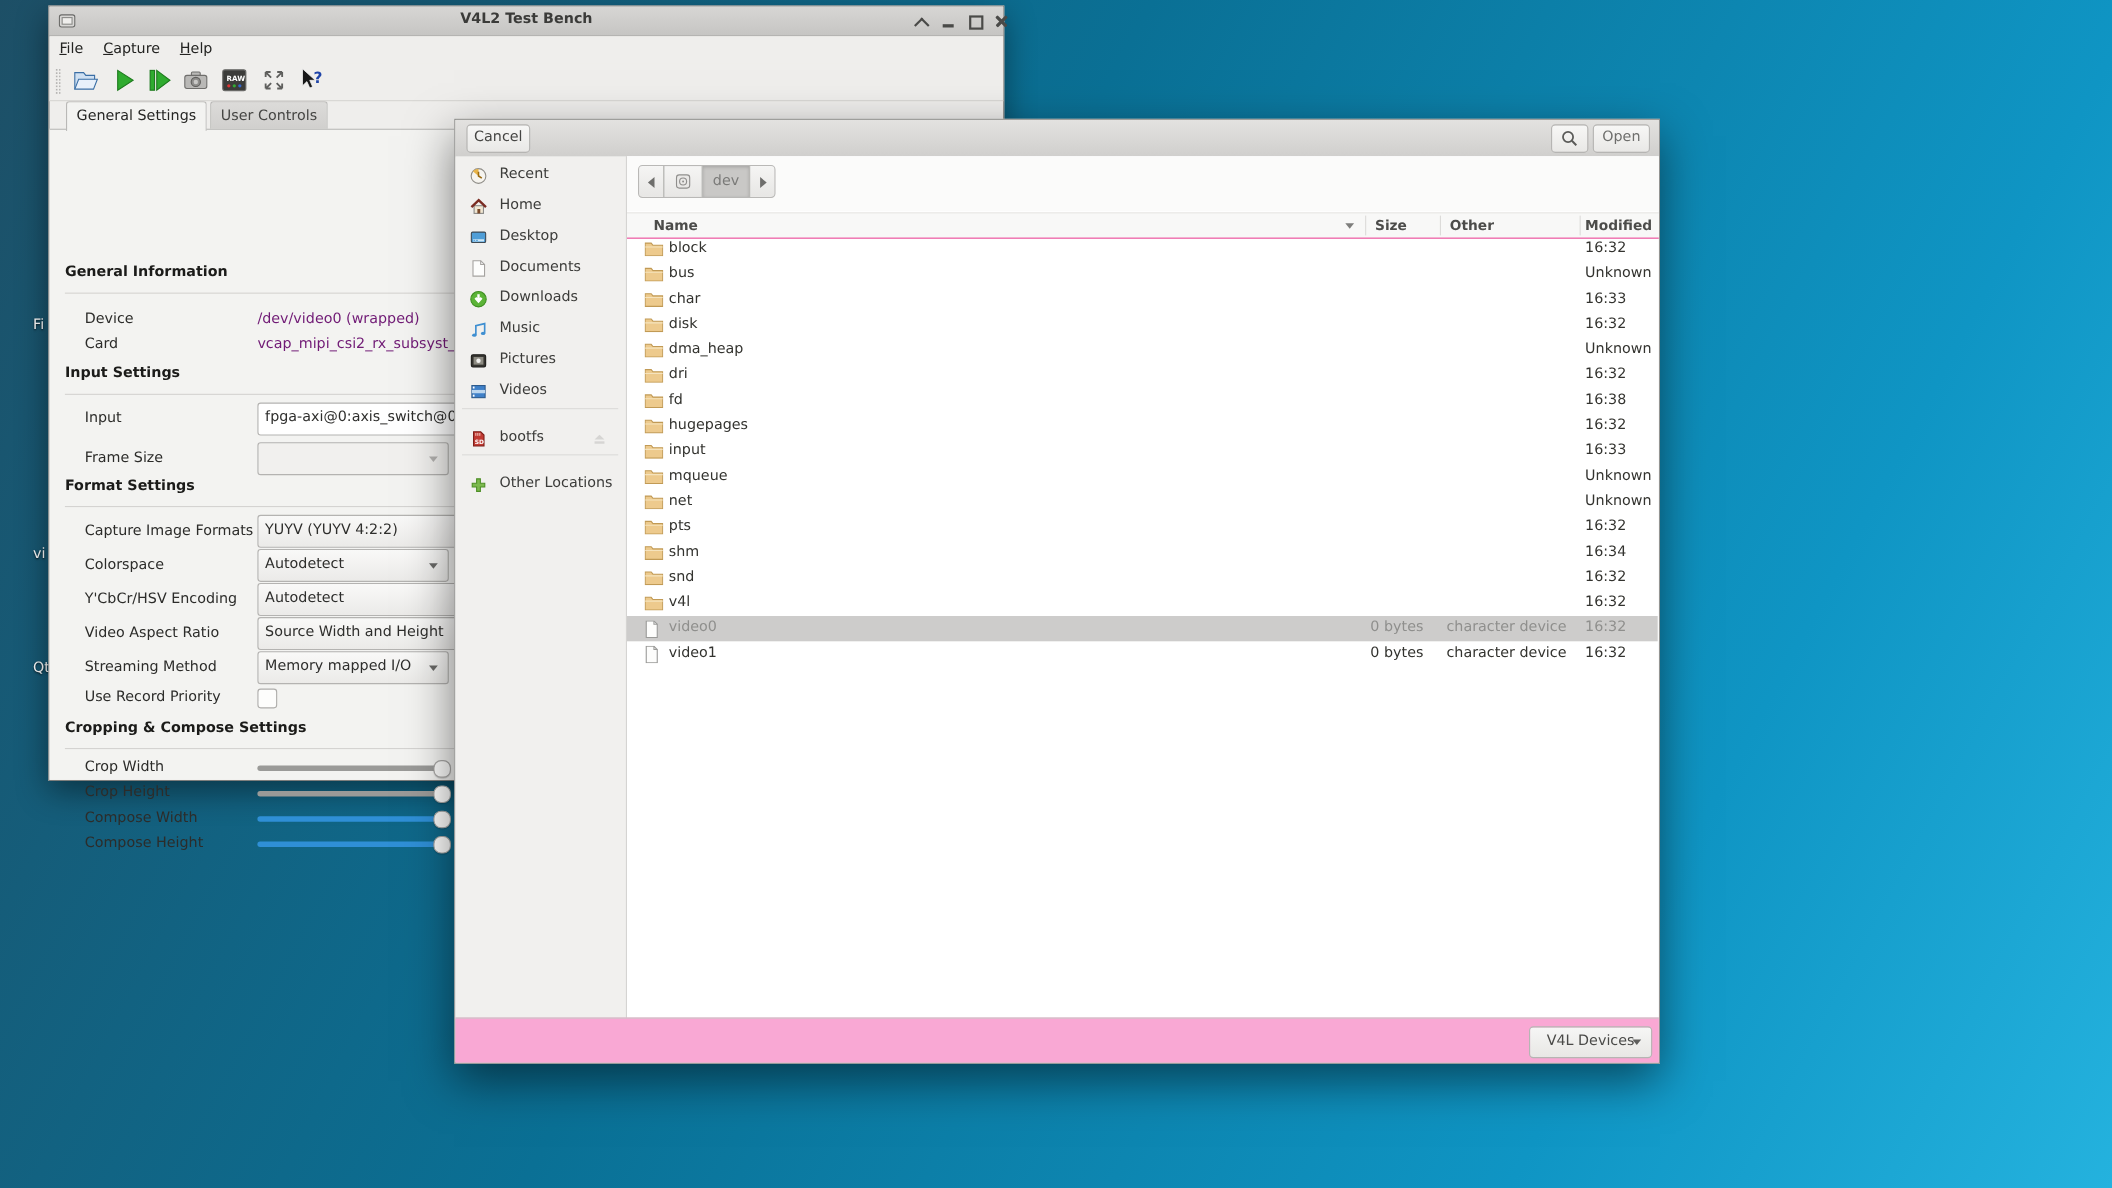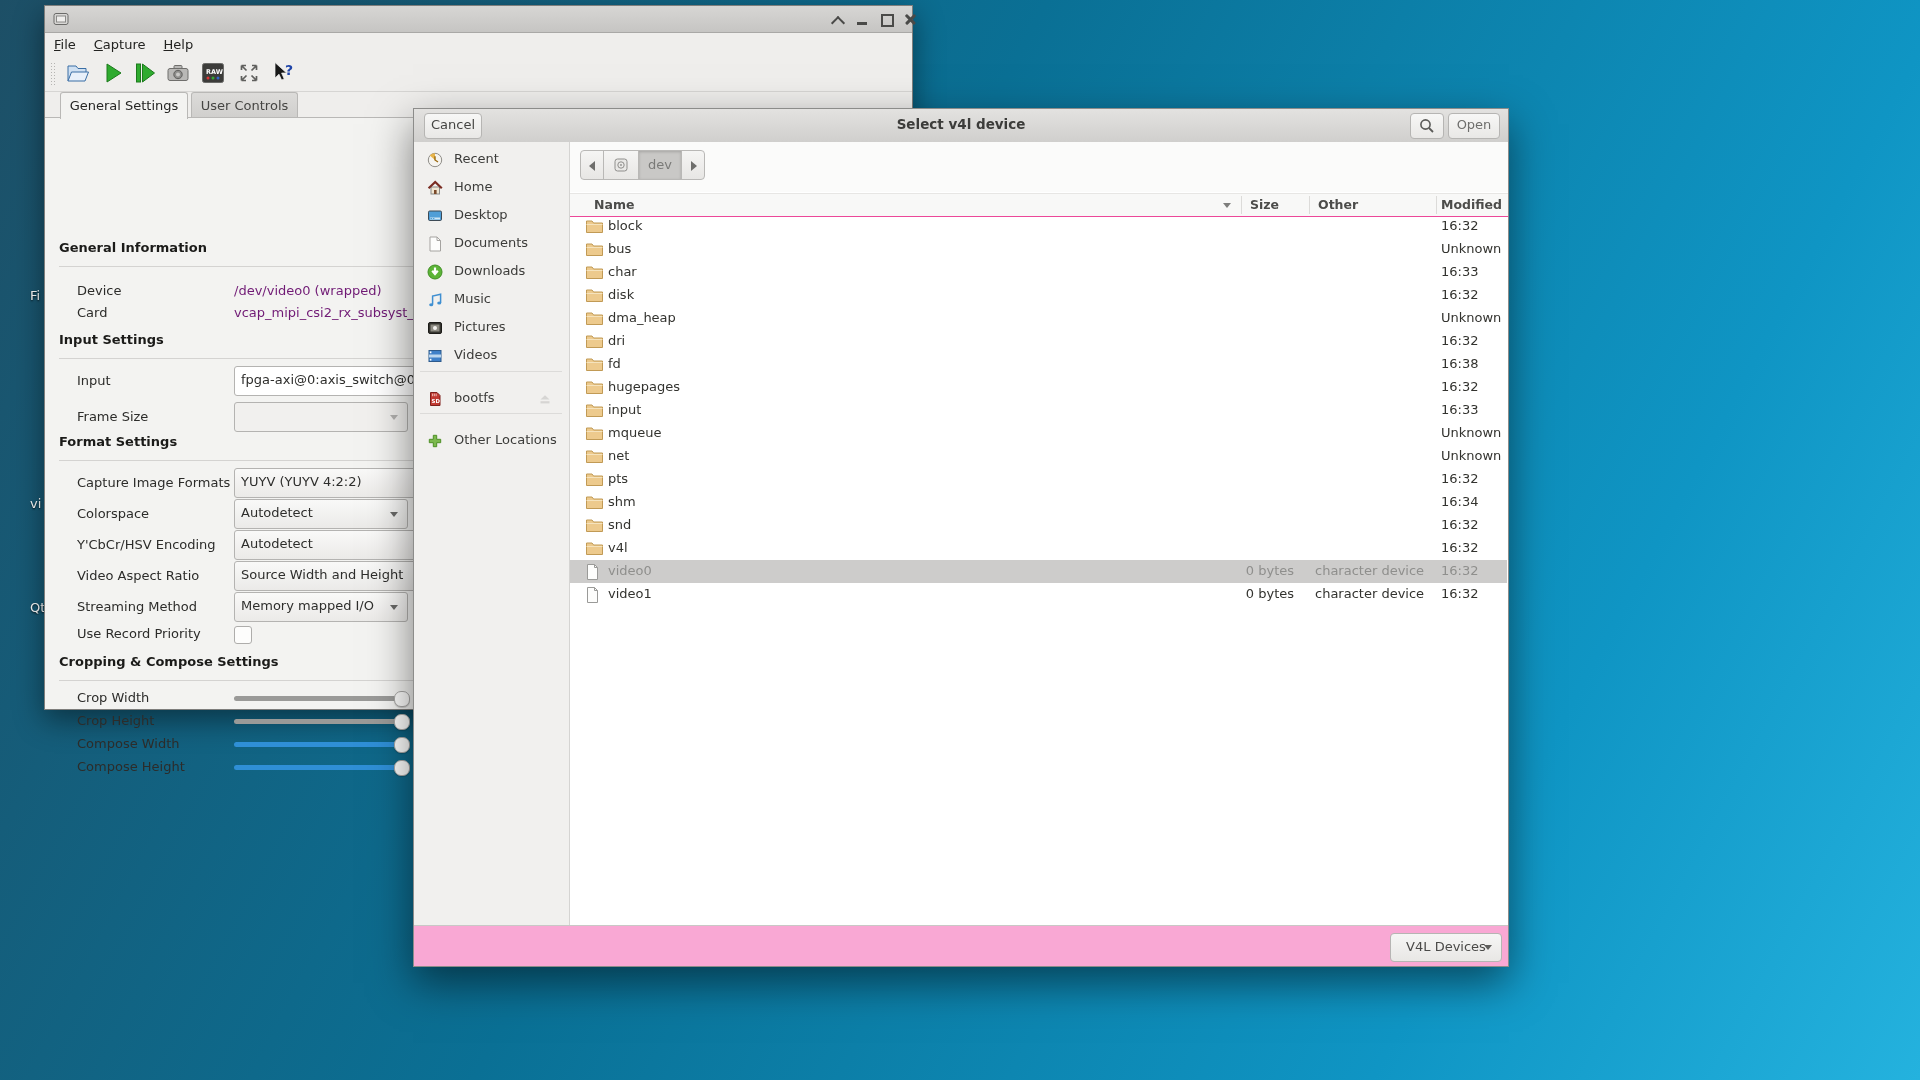--- a/index.html
+++ b/index.html
@@ -118,20 +118,21 @@
     </div>
 
   <div class="window" id="app-window" style="left:44px;top:5px;width:867px;height:703px;z-index:1;">
     <div class="titlebar">
       <span class="app-ico">
         <svg width="16" height="16">
             <rect x="1" y="2.5" width="14" height="11" rx="2" fill="#d8d7d5" stroke="#6a6a68"></rect>
             <rect x="3.5" y="5" width="9" height="6" fill="#efeeec" stroke="#8a8a88"></rect>
           </svg>
       </span>
+      <span class="title">V4L2 Test Bench</span>
       <span id="app-winbtns"><div class="winbtn wb-shade"><span class="wb-glyph"></span></div><div class="winbtn wb-min"><span class="wb-glyph"></span></div><div class="winbtn wb-max"><span class="wb-glyph"></span></div><div class="winbtn wb-close"><span class="wb-glyph"></span></div></span>
     </div>
     <div id="menubar"><span class="menu-item"><u>F</u>ile</span><span class="menu-item"><u>C</u>apture</span><span class="menu-item"><u>H</u>elp</span></div>
     <div id="toolbar">
       <span id="tb-handle"></span>
     <div class="tb-btn" style="left: 20px;"><span><svg width="26" height="26">
               <path d="M3 21 V6 h8 l2 2.5 h8 v4" fill="#cfe0f2" stroke="#3a6ea5"></path>
               <path d="M3 21 L6.5 12 h17 l-3.5 9z" fill="#e8f0fa" stroke="#3a6ea5"></path>
             </svg></span></div>
         <div class="tb-btn" style="left: 55px;"><span><svg width="26" height="26">
@@ -213,21 +214,20 @@
           <div class="frm-label" style="top: 640px;">Compose Height</div>
           <div class="slider-track" style="top: 647px; background: rgb(47, 143, 214);"></div>
           <div class="slider-handle" style="left: 349px; top: 642px;"></div>
         </div>
     </div>
   </div>
 
   <div class="window" id="dialog" style="left:413px;top:108px;width:1094px;height:857px;z-index:2;border-color:#8c8c8a;box-shadow:0 16px 40px rgba(0,0,0,.5);">
     <div id="dlg-header">
       <div class="dlg-btn" id="cancel-btn" style="left:10px;width:56px;">Cancel</div>
-      <div id="dlg-title">Select v4l device</div>
       <div class="dlg-btn" style="left:996px;width:32px;">
         <span>
           <svg width="18" height="18" style="margin-top:3px">
               <circle cx="7.5" cy="7.5" r="4.6" fill="none" stroke="#5a5a58" stroke-width="1.6"></circle>
               <path d="M11 11 L15 15" stroke="#5a5a58" stroke-width="1.8"></path>
             </svg>
         </span>
       </div>
       <div class="dlg-btn" style="left:1034px;width:50px;color:#6e6e6c;">Open</div>
     </div>

